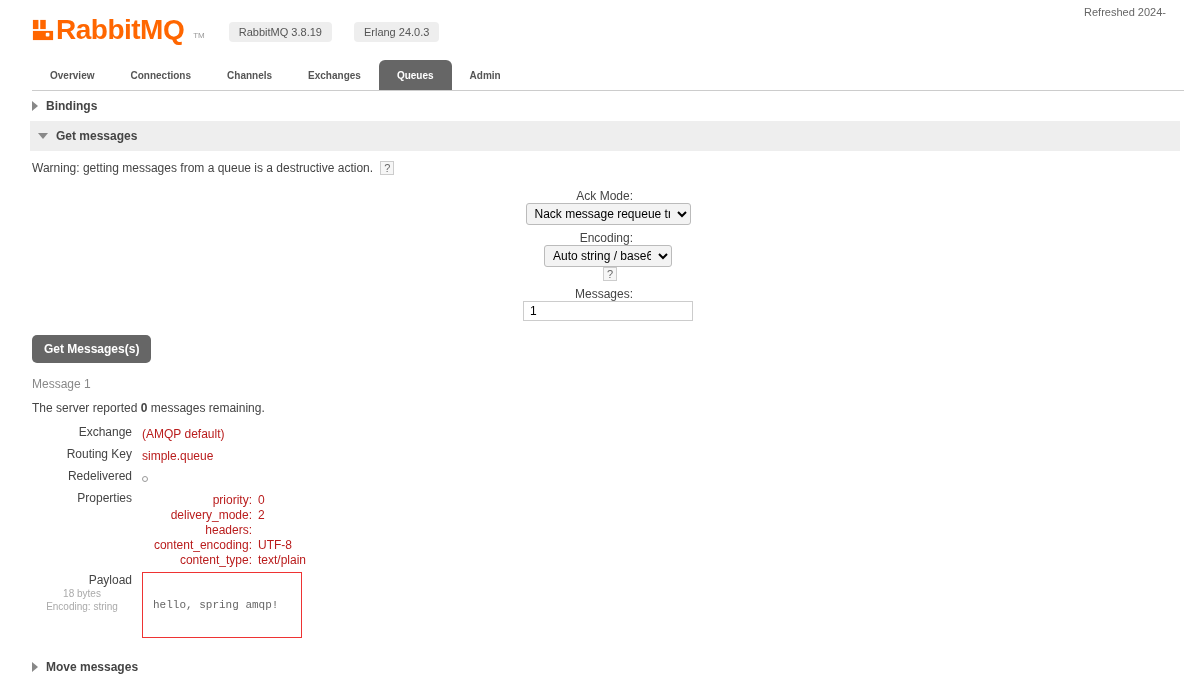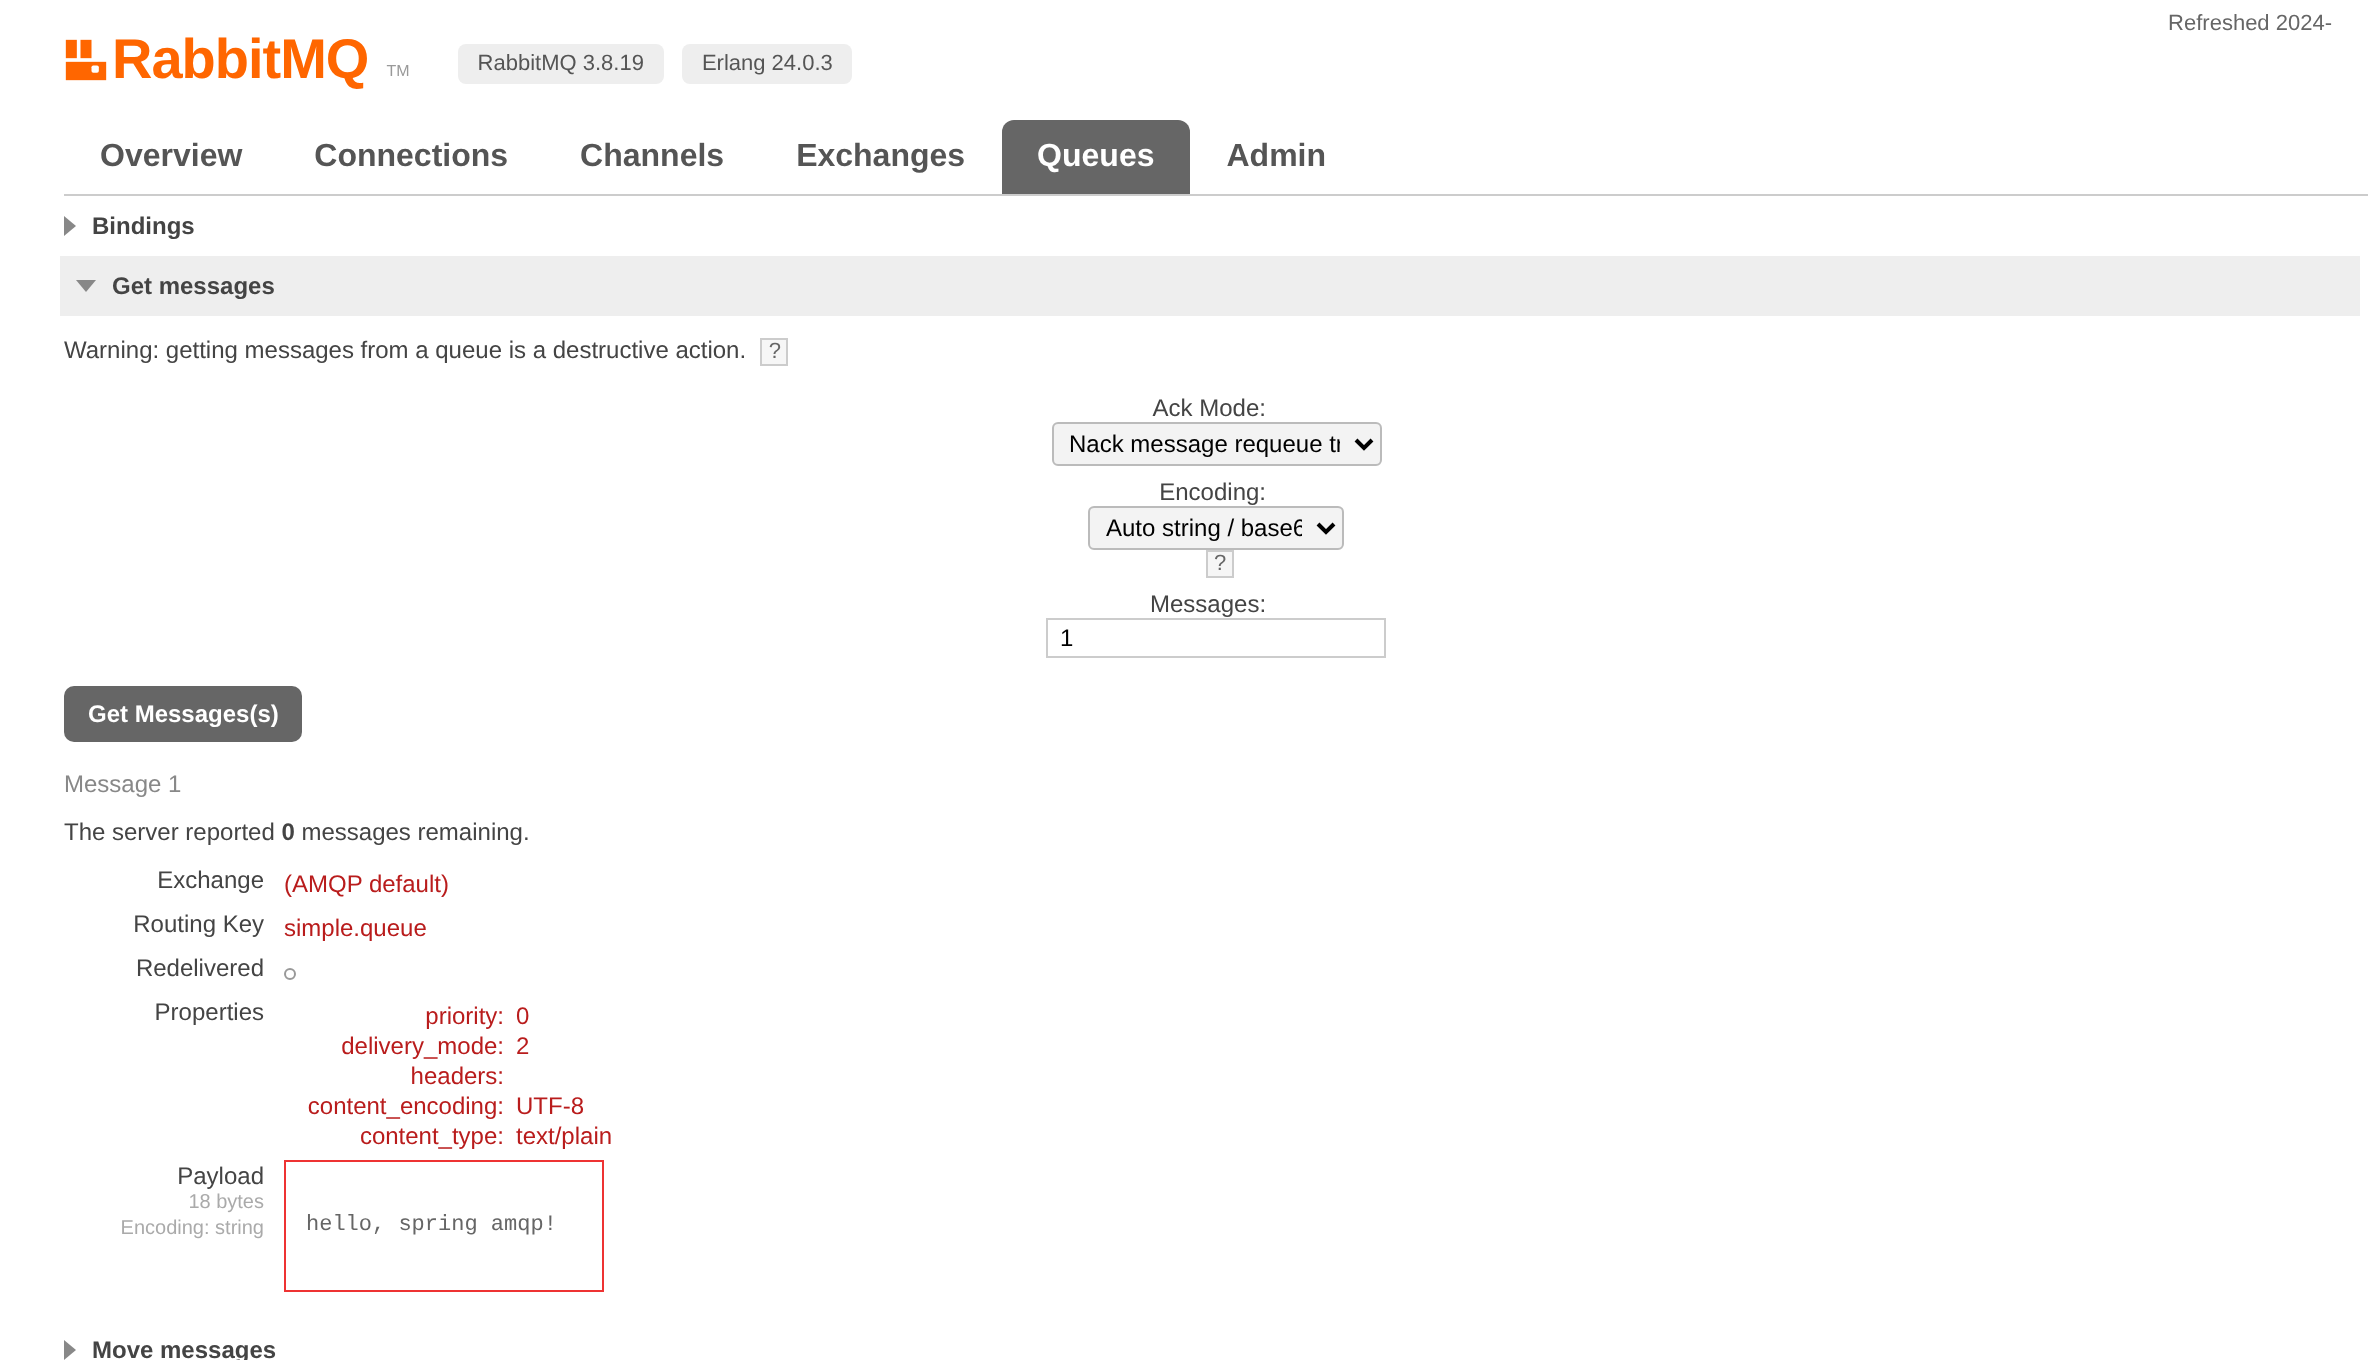--- a/index.html
+++ b/index.html
@@ -46,39 +46,39 @@
   }
   .logo-tm {
     font-size: 8px;
     color: #999;
     margin-left: 3px;
     margin-bottom: 6px;
   }
   .version-badges {
     margin-left: 18px;
     display: flex;
-    gap: 9px;
+    gap: 22px;
     margin-bottom: 4px;
   }
   .badge {
     background: #eee;
     border-radius: 4px;
     padding: 4px 10px;
     font-size: 11px;
     color: #555;
   }
   .tabs {
     margin: 14px 0 0 32px;
     display: flex;
     border-bottom: 1px solid #ccc;
     width: calc(100% - 32px);
   }
   .tab {
     padding: 10px 18px 9px 18px;
-    font-size: 16px;
+    font-size: 10px;
     font-weight: 700;
     color: #555;
     cursor: pointer;
   }
   .tab.active {
     background: #666;
     color: #fff;
     border-top-left-radius: 6px;
     border-top-right-radius: 6px;
   }
@@ -217,21 +217,21 @@
     display: grid;
     grid-template-columns: 110px auto;
     row-gap: 1px;
     column-gap: 6px;
     font-size: 12px;
   }
   .prop-k { text-align: right; }
   .payload-meta {
     font-size: 10px;
     color: #aaa;
-    text-align: right;
+    text-align: center;
     line-height: 1.3;
   }
   .payload-box {
     border: 1px solid #e33;
     padding: 26px 10px;
     width: 160px;
     min-height: 26px;
     font-family: "Courier New", monospace;
     font-size: 11px;
     color: #666;

